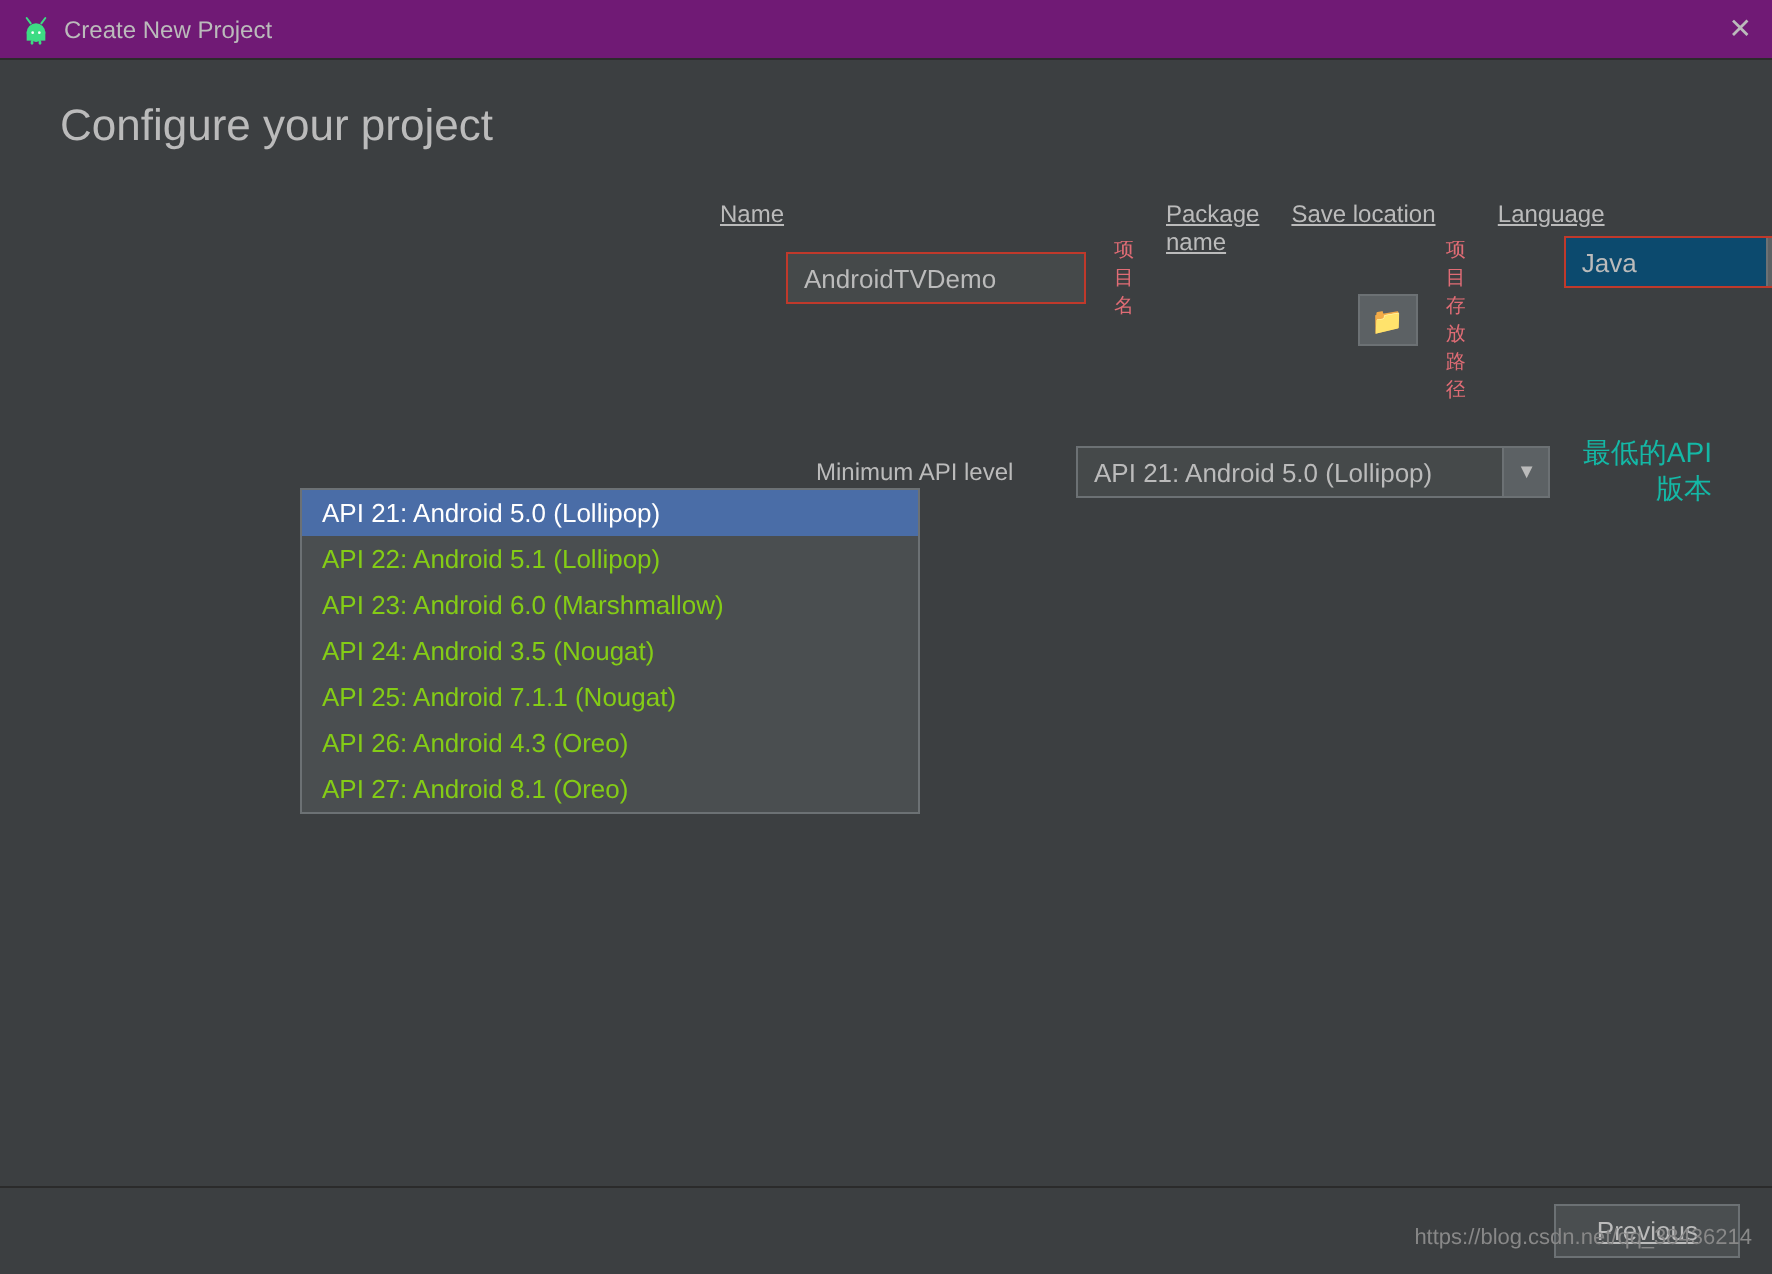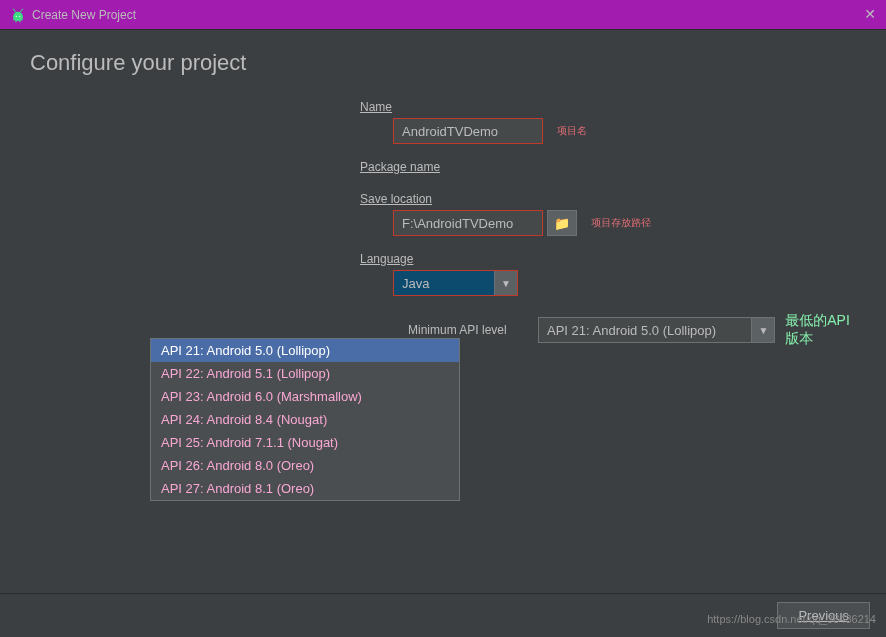--- a/index.html
+++ b/index.html
@@ -6,21 +6,21 @@
     body {
       font-family: 'Segoe UI', Arial, sans-serif;
       background: #3c3f41;
       color: #bbbbbb;
       width: 886px;
       height: 637px;
       overflow: hidden;
       position: relative;
     }
     .title-bar {
-      background: #a21caf;
+      background: #701a75;
       height: 30px;
       display: flex;
       align-items: center;
       padding: 0 10px;
       border-bottom: 1px solid #2b2b2b;
       position: relative;
     }
     .title-bar-icon {
       width: 16px;
       height: 16px;
@@ -45,21 +45,21 @@
       padding: 20px 30px;
     }
     .page-title {
       font-size: 22px;
       color: #bbbbbb;
       margin-bottom: 24px;
       font-weight: 300;
     }
     .form-section {
       display: flex;
-      flex-direction: column;
+      flex-direction: row;
       gap: 16px;
       padding-left: 330px;
     }
     .field-row {
       display: flex;
       flex-direction: column;
       gap: 2px;
       position: relative;
     }
     .field-label {
@@ -175,38 +175,39 @@
       border: none;
       border-left: 1px solid #6c7174;
       color: #bbbbbb;
       padding: 2px 6px;
       cursor: pointer;
       height: 24px;
       display: flex;
       align-items: center;
     }
     .api-annotation {
-      color: #86efac;
+      color: #14b8a6;
       font-size: 14px;
+      text-align: right;
     }
 
     
     .dropdown-list {
       position: absolute;
       top: 26px;
       left: 120px;
       background: #4a4e50;
       border: 1px solid #6c7174;
       z-index: 100;
       width: 310px;
     }
     .dropdown-item {
       padding: 4px 10px;
       font-size: 13px;
-      color: #f9a8d4;
+      color: #84cc16;
       cursor: pointer;
       white-space: nowrap;
     }
     .dropdown-item.selected {
       background: #4a6da7;
       color: #ffffff;
     }
 
     .footer {
       position: absolute;
@@ -278,21 +279,20 @@
     </div>
 
     <div class="field-row">
       <label class="field-label">Package name</label>
     </div>
 
     <div class="field-row">
       <label class="field-label">Save location</label>
       <div class="field-input-row">
         <div class="location-row">
-          <input class="field-input location-input" type="text" value="F:\AndroidTVDemo" style="">
           <button class="location-btn" style="font-size:13px;">📁</button>
         </div>
         <span class="field-annotation chinese">项目存放路径</span>
       </div>
     </div>
 
     <div class="field-row">
       <label class="field-label">Language</label>
       <div class="field-input-row">
         <div class="language-input-wrapper">
@@ -315,23 +315,23 @@
           <span style="font-size:10px;">▼</span>
         </button>
       </div>
       <span class="api-annotation">最低的API版本</span>
     </div>
 
     <div class="dropdown-list">
       <div class="dropdown-item selected">API 21: Android 5.0 (Lollipop)</div>
       <div class="dropdown-item">API 22: Android 5.1 (Lollipop)</div>
       <div class="dropdown-item">API 23: Android 6.0 (Marshmallow)</div>
-      <div class="dropdown-item">API 24: Android 8.4 (Nougat)</div>
+      <div class="dropdown-item">API 24: Android 3.5 (Nougat)</div>
       <div class="dropdown-item">API 25: Android 7.1.1 (Nougat)</div>
-      <div class="dropdown-item">API 26: Android 8.0 (Oreo)</div>
+      <div class="dropdown-item">API 26: Android 4.3 (Oreo)</div>
       <div class="dropdown-item">API 27: Android 8.1 (Oreo)</div>
     </div>
 
   </div>
 
 </div>
 
 <div class="footer">
   <div></div>
   <div class="footer-right">

